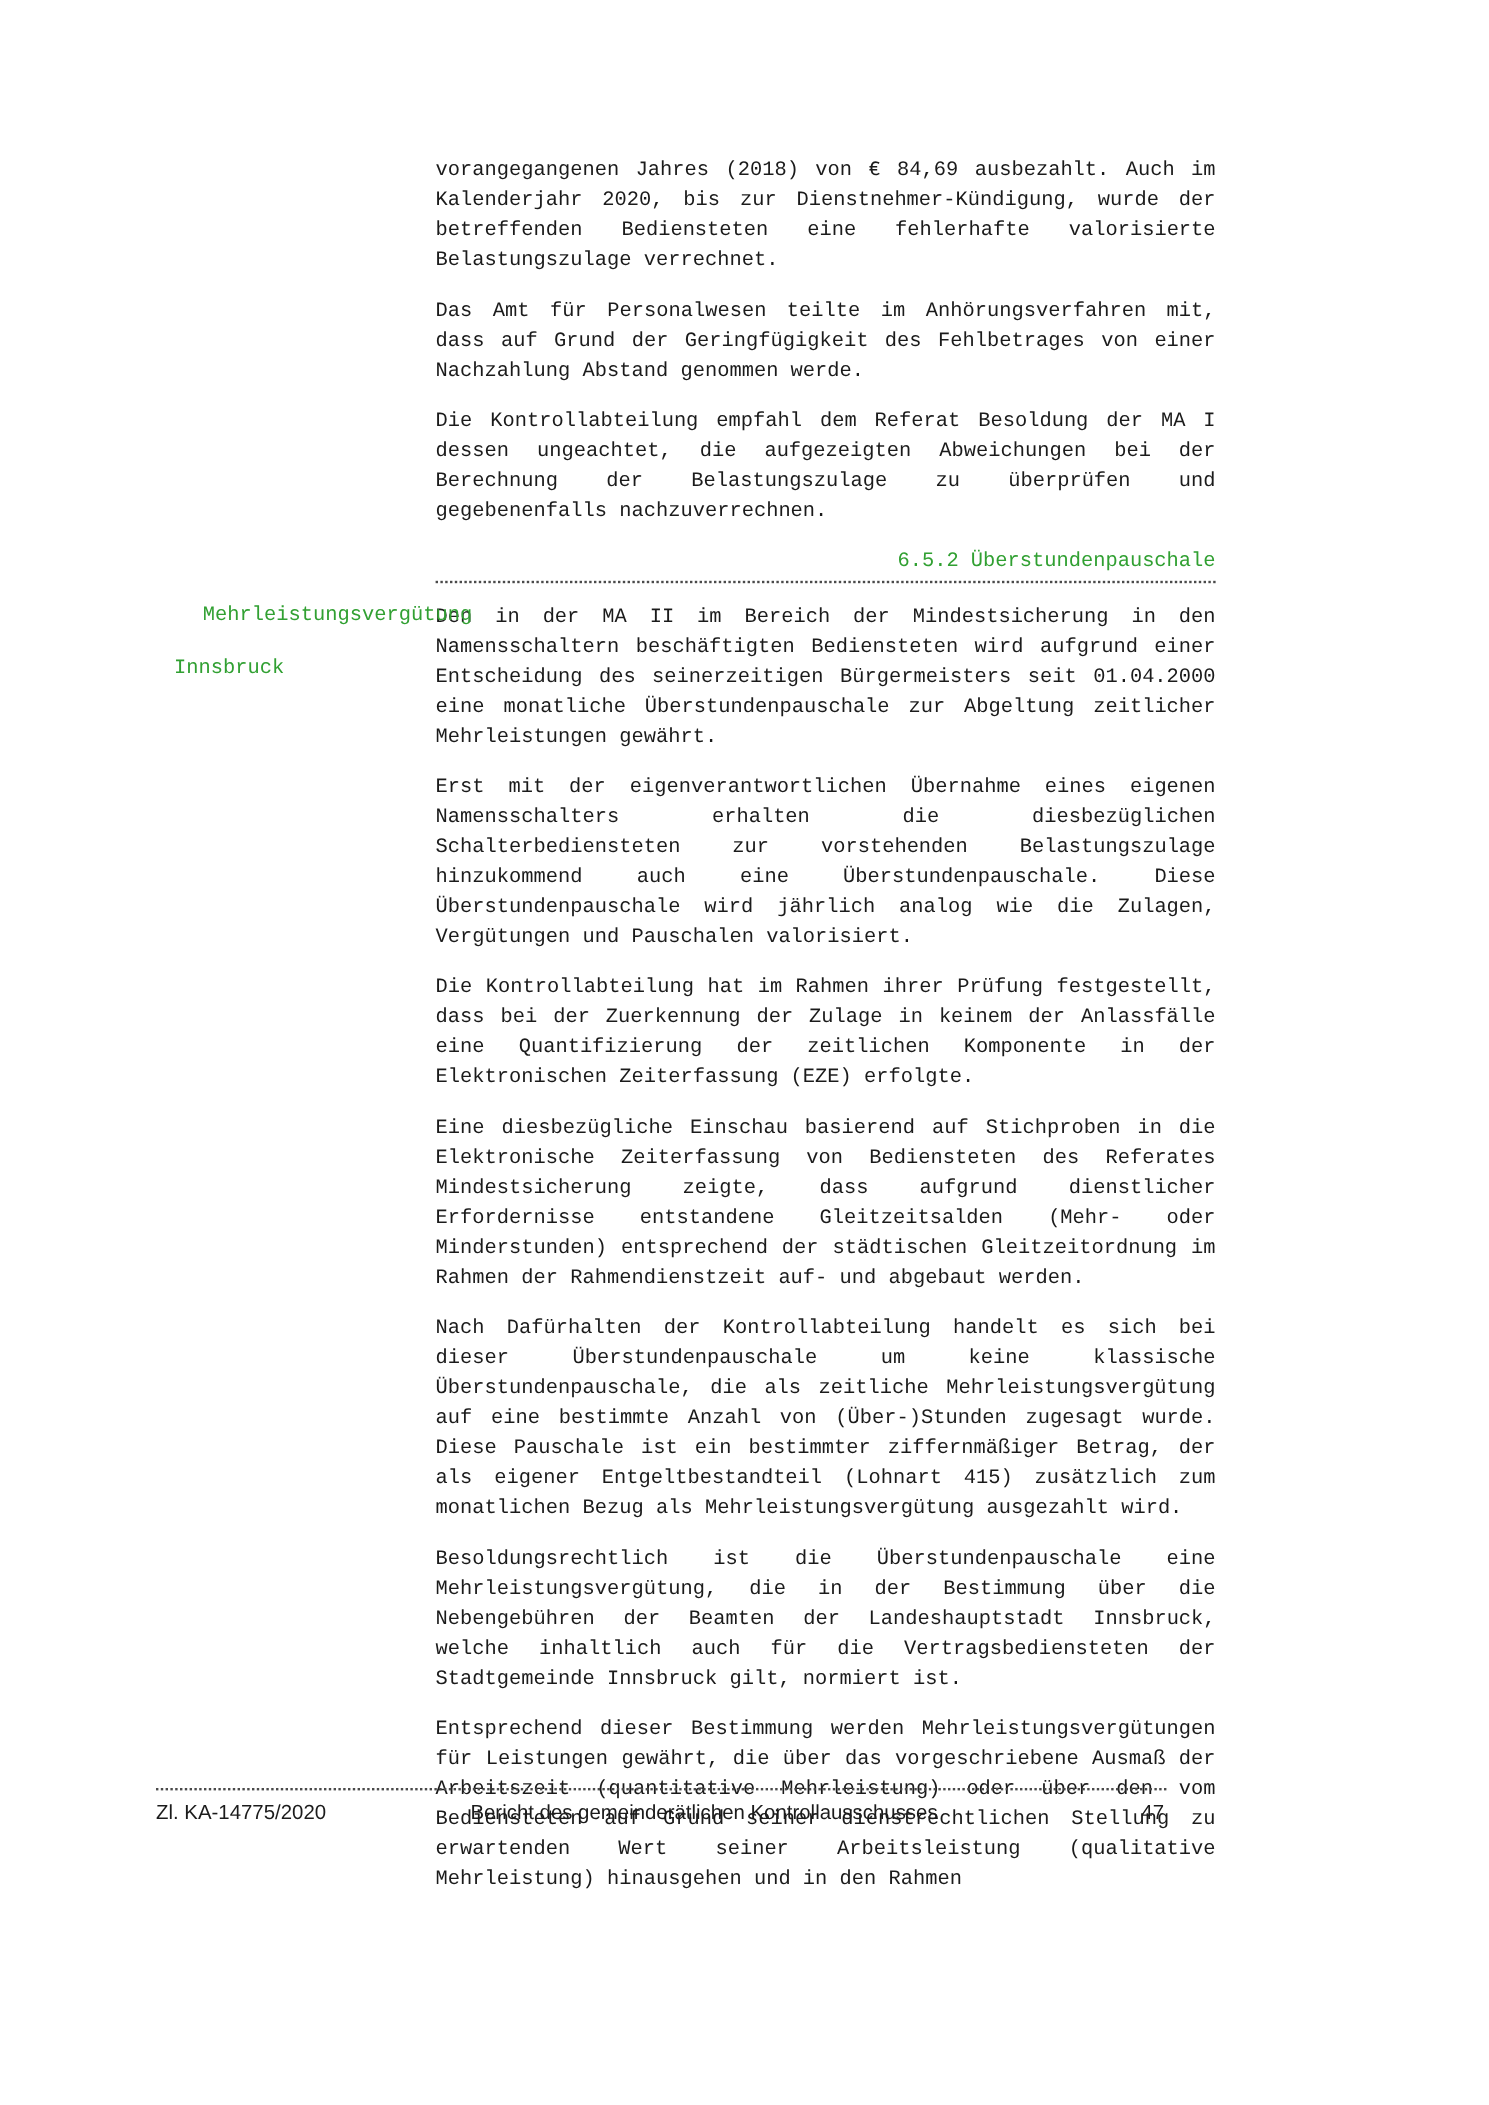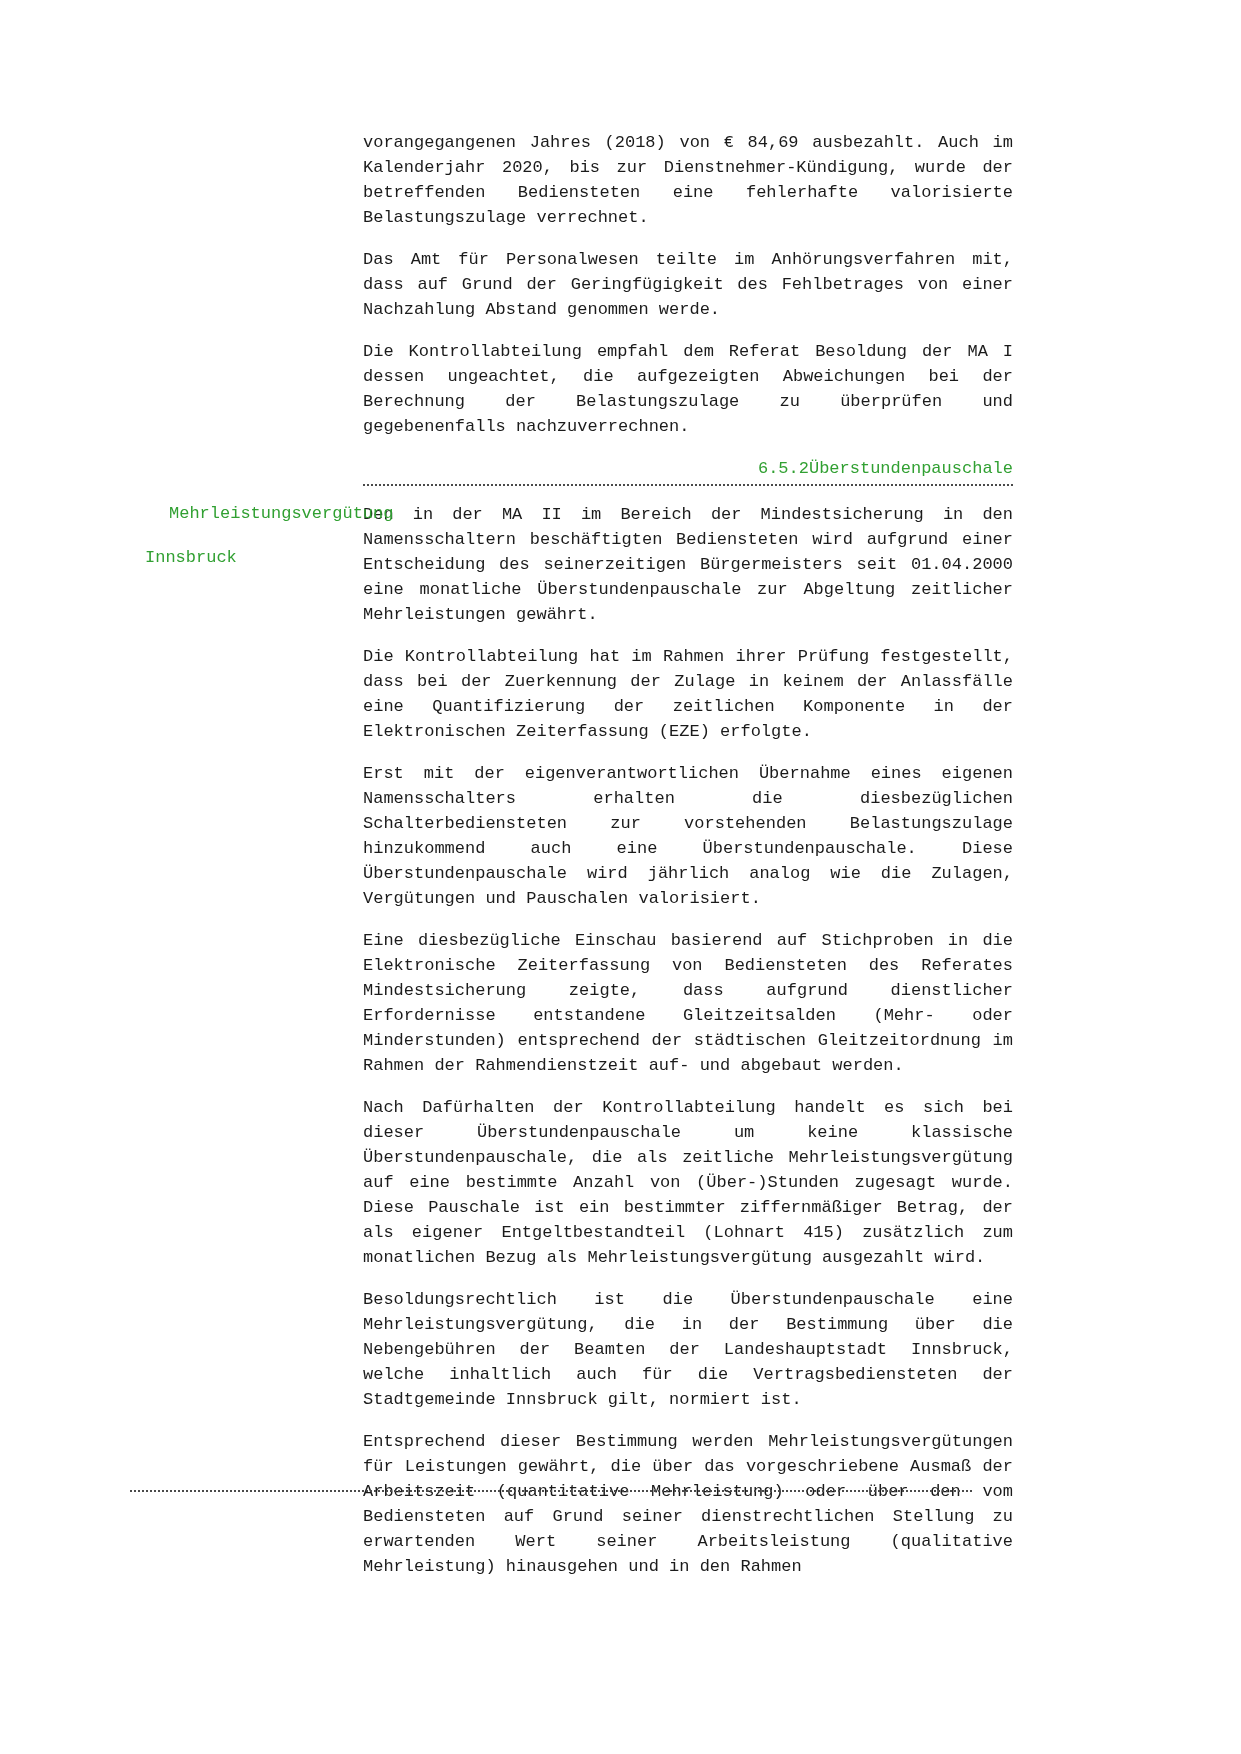--- a/index.html
+++ b/index.html
@@ -23,21 +23,21 @@
     hyphens:auto;font-family:Liberation Mono, monospace;-webkit-hyphens:auto;
   }
   .para{margin:0 0 17px 0;}
   .section-heading{
     margin:0 0 3px 0;
     font-size:17px;font-weight:normal;
     text-align:right;
     color:var(--color-accent);
     line-height:25px;
   }
-  .section-number{margin-right:0;text-align:right;}
+  .section-number{margin-right:10px;text-align:right;}
   .heading-rule{border-bottom:2px dotted var(--color-rule);margin:0 0 16px 0;height:0;}
   .with-margin-labels{position:relative;}
   .margin-label{
     position:absolute;left:-218px;width:212px;
     color:var(--color-accent);
     text-align:left;line-height:22px;font-size:17px;
   }
   .ml-0{top:1px;margin-left:24px;}
   .ml-1{top:45px;}
   .footer{
@@ -63,26 +63,31 @@
 
     <h2 class="section-heading"><span class="section-number">6.5.2</span><span>Überstundenpauschale</span></h2>
     <div class="heading-rule"></div>
 
     <div class="with-margin-labels">
       <div class="margin-label ml-0">Mehrleistungsvergütung</div>
       <div class="margin-label ml-1">Innsbruck</div>
       <p class="para">Den in der MA II im Bereich der Mindestsicherung in den Namensschaltern beschäftigten Bediensteten wird aufgrund einer Entscheidung des seinerzeitigen Bürgermeisters seit 01.04.2000 eine monatliche Überstundenpauschale zur Abgeltung zeitlicher Mehrleistungen gewährt.</p>
     </div>
 
+    <p class="para">Erst mit der eigenverantwortlichen Übernahme eines eigenen Namensschalters erhalten die diesbezüglichen Schalterbediensteten zur vorstehenden Belastungszulage hinzukommend auch eine Überstundenpauschale. Diese Überstundenpauschale wird jährlich analog wie die Zulagen, Vergütungen und Pauschalen valorisiert.</p>
     <p class="para">Die Kontrollabteilung hat im Rahmen ihrer Prüfung festgestellt, dass bei der Zuerkennung der Zulage in keinem der Anlassfälle eine Quantifizierung der zeitlichen Komponente in der Elektronischen Zeiterfassung (EZE) erfolgte.</p>
-    <p class="para">Erst mit der eigenverantwortlichen Übernahme eines eigenen Namensschalters erhalten die diesbezüglichen Schalterbediensteten zur vorstehenden Belastungszulage hinzukommend auch eine Überstundenpauschale. Diese Überstundenpauschale wird jährlich analog wie die Zulagen, Vergütungen und Pauschalen valorisiert.</p>
     <p class="para">Eine diesbezügliche Einschau basierend auf Stichproben in die Elektronische Zeiterfassung von Bediensteten des Referates Mindestsicherung zeigte, dass aufgrund dienstlicher Erfordernisse entstandene Gleitzeitsalden (Mehr- oder Minderstunden) entsprechend der städtischen Gleitzeitordnung im Rahmen der Rahmendienstzeit auf- und abgebaut werden.</p>
     <p class="para">Nach Dafürhalten der Kontrollabteilung handelt es sich bei dieser Überstundenpauschale um keine klassische Überstundenpauschale, die als zeitliche Mehrleistungsvergütung auf eine bestimmte Anzahl von (Über-)Stunden zugesagt wurde. Diese Pauschale ist ein bestimmter ziffernmäßiger Betrag, der als eigener Entgeltbestandteil (Lohnart 415) zusätzlich zum monatlichen Bezug als Mehrleistungsvergütung ausgezahlt wird.</p>
     <p class="para">Besoldungsrechtlich ist die Überstundenpauschale eine Mehrleistungsvergütung, die in der Bestimmung über die Nebengebühren der Beamten der Landeshauptstadt Innsbruck, welche inhaltlich auch für die Vertragsbediensteten der Stadtgemeinde Innsbruck gilt, normiert ist.</p>
     <p class="para">Entsprechend dieser Bestimmung werden Mehrleistungsvergütungen für Leistungen gewährt, die über das vorgeschriebene Ausmaß der Arbeitszeit (quantitative Mehrleistung) oder über den vom Bediensteten auf Grund seiner dienstrechtlichen Stellung zu erwartenden Wert seiner Arbeitsleistung (qualitative Mehrleistung) hinausgehen und in den Rahmen</p>
 
   </main>
 
   <footer class="footer">
     <div class="footer-rule"></div>
+    <div class="footer-row">
+      <span class="footer-left">Zl. KA-14775/2020</span>
+      <span class="footer-center">Bericht des gemeinderätlichen Kontrollausschusses</span>
+      <span class="footer-right">47</span>
+    </div>
   </footer>
 
 </div>
 
 </body></html>

